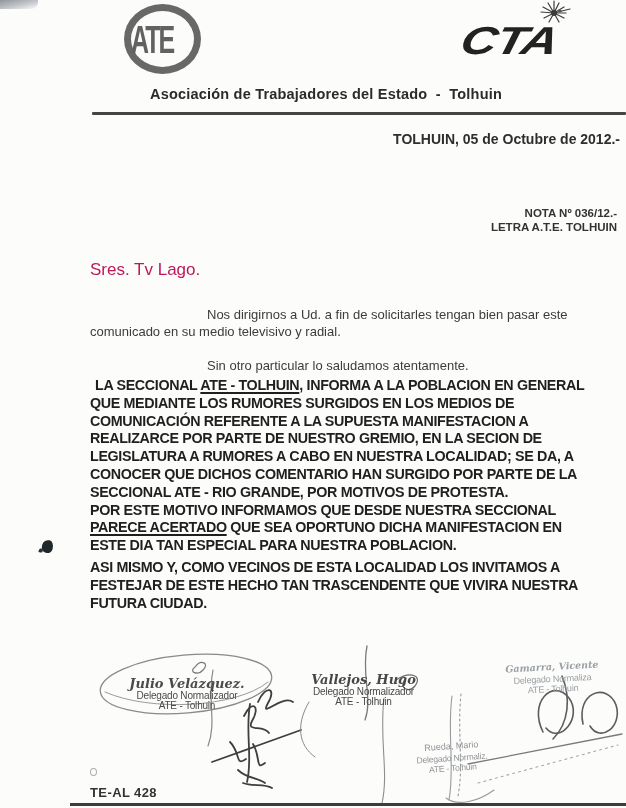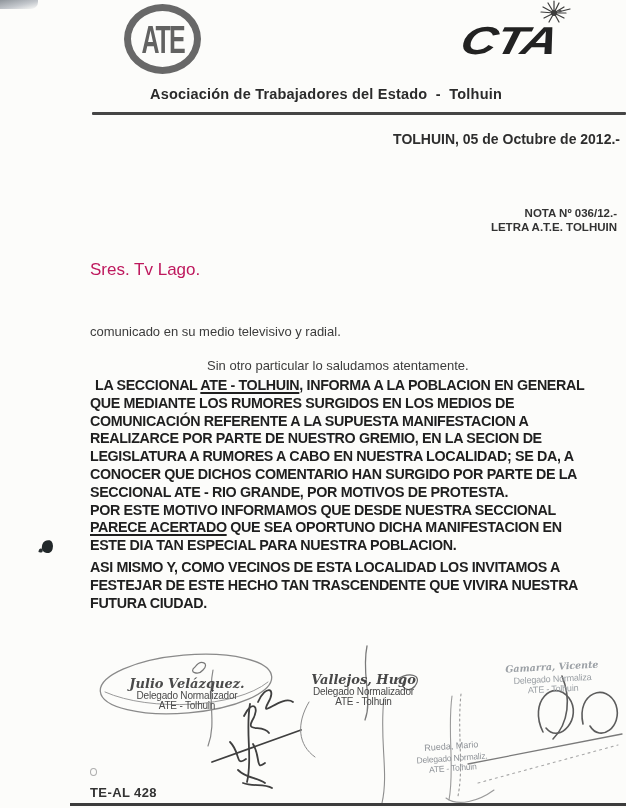--- a/index.html
+++ b/index.html
@@ -13,21 +13,21 @@
   .corner-smudge{left:0;top:0;width:38px;height:9px;
     background:linear-gradient(to bottom right,#8f959b,#c3c7cc 55%,rgba(255,255,255,0));
     border-bottom-right-radius:7px;}
   .ink-blob{left:42px;top:540px;width:11px;height:13px;background:#22282a;
     border-radius:62% 48% 55% 45% / 50% 62% 38% 50%; transform:rotate(14deg);}
   .ink-blob::after{content:"";position:absolute;left:-2px;bottom:-1px;width:4px;height:4px;
     background:#2a3032;border-radius:50% 50% 50% 0;}
   .tiny-ring{left:90px;top:768px;width:5px;height:6px;border:1px solid #9a9a9a;border-radius:50%;opacity:.8;}
   
   .ate-logo{left:124px;top:4px;width:77px;height:70px;border:7px solid #545454;border-radius:50%;
-    display:flex;align-items:center;justify-content:center;box-sizing:border-box;opacity:.88;}
+    display:flex;align-items:center;box-sizing:border-box;opacity:.88;}
   .ate-logo span{font-weight:800;font-size:25px;letter-spacing:-2px;color:#4d4d4d;
     transform:scaleY(1.55);display:inline-block;}
   .cta-logo{left:456px;top:16px;width:140px;height:46px;}
   .cta-logo span{display:inline-block;font-weight:900;font-style:italic;font-size:41px;
     letter-spacing:-1px;color:#222;transform:skewX(-14deg) scale(1.22,.95);transform-origin:left bottom;}
   .starburst{left:528px;top:0;width:52px;height:24px;}
   
   .org-title{left:26px;right:0;top:86px;text-align:center;font-weight:700;font-size:14.5px;
     letter-spacing:.2px;color:#2b2b2b;}
   .header-rule{left:92px;top:112px;width:534px;height:2.5px;background:#454545;border-radius:1px;}
@@ -100,20 +100,21 @@
 
   <div class="abs org-title">Asociación de Trabajadores del Estado&nbsp; -&nbsp; Tolhuin</div>
   <div class="abs header-rule"></div>
   <div class="abs date-line">TOLHUIN, 05 de Octubre de 2012.-</div>
   <div class="abs nota-block">
     <div>NOTA Nº 036/12.-</div>
     <div>LETRA A.T.E. TOLHUIN</div>
   </div>
 
   <div class="abs recipient">Sres. Tv Lago.</div>
+  <div class="abs intro1">Nos dirigirnos a Ud. a fin de solicitarles tengan bien pasar este</div>
   <div class="abs intro2">comunicado en su medio televisivo y radial.</div>
   <div class="abs closing">Sin otro particular lo saludamos atentamente.</div>
 
   <div class="abs body-block">
     <div class="line indent"><span>LA SECCIONAL </span><span class="u">ATE - TOLHUIN</span><span>, INFORMA A LA POBLACION EN GENERAL</span></div>
     <div class="line">QUE MEDIANTE LOS RUMORES SURGIDOS EN LOS MEDIOS DE</div>
     <div class="line">COMUNICACIÓN REFERENTE A LA SUPUESTA MANIFESTACION A</div>
     <div class="line">REALIZARCE POR PARTE DE NUESTRO GREMIO, EN LA SECION DE</div>
     <div class="line">LEGISLATURA A RUMORES A CABO EN NUESTRA LOCALIDAD; SE DA, A</div>
     <div class="line">CONOCER QUE DICHOS COMENTARIO HAN SURGIDO POR PARTE DE LA</div>

